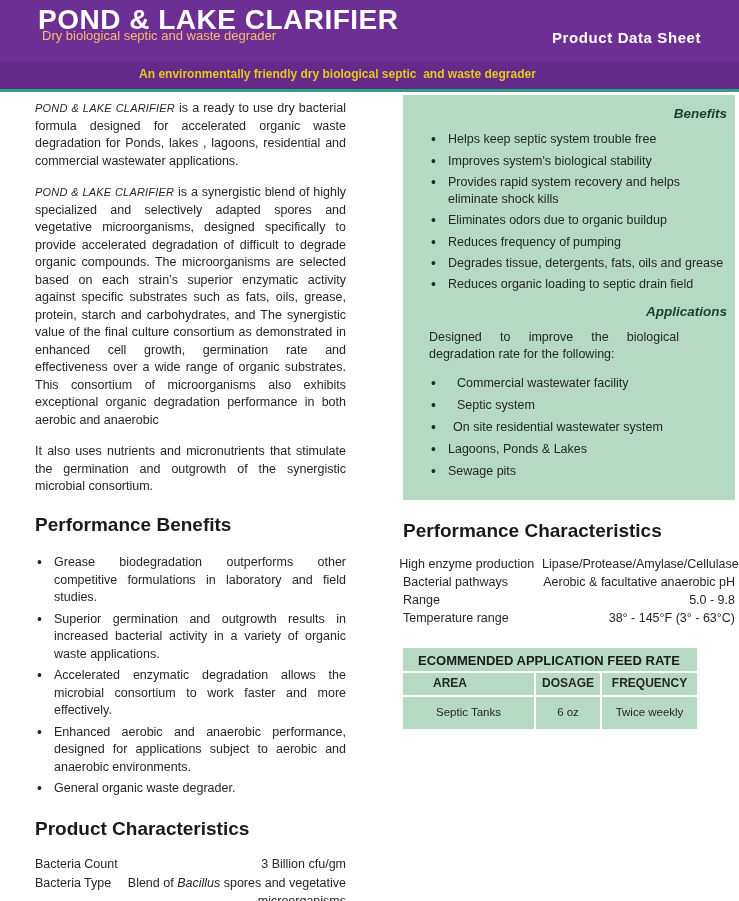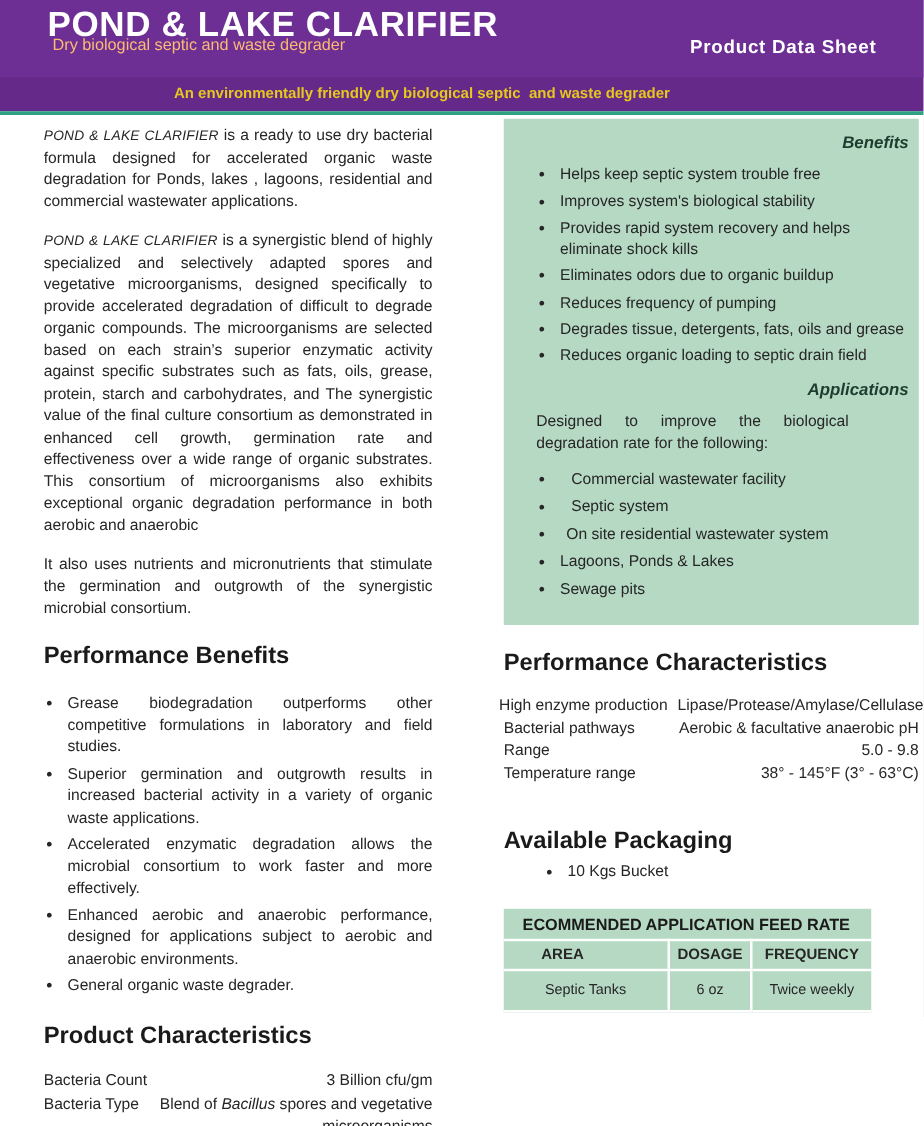--- a/index.html
+++ b/index.html
@@ -280,26 +280,20 @@
           <span class="char-value">5.0 - 9.8</span>
         </div>
         <div class="char-row">
           <span class="char-label">Temperature range</span>
           <span class="char-value">38° - 145°F (3° - 63°C)</span>
         </div>
       </div>
     </div>
 
 
-    <div class="packaging-block">
-      <h3 class="sec-heading">Available Packaging</h3>
-      <ul class="bullets packaging-list">
-        <li>10 Kgs Bucket</li>
-      </ul>
-    </div>
 
     <div class="feed-table-wrap">
       <table class="feed-table">
         <colgroup>
             <col class="c1">
             <col class="c2">
             <col class="c3">
           </colgroup>
         <tbody>
             <tr>

